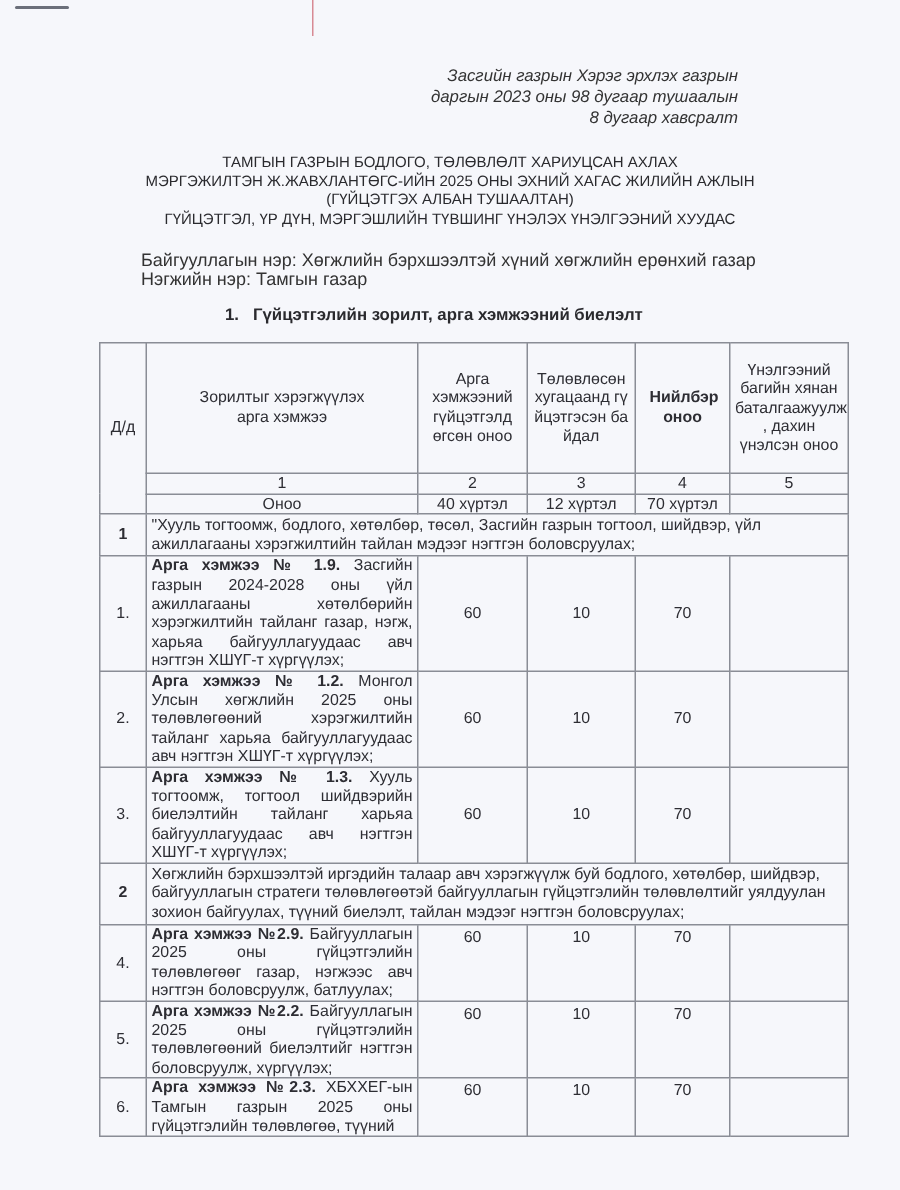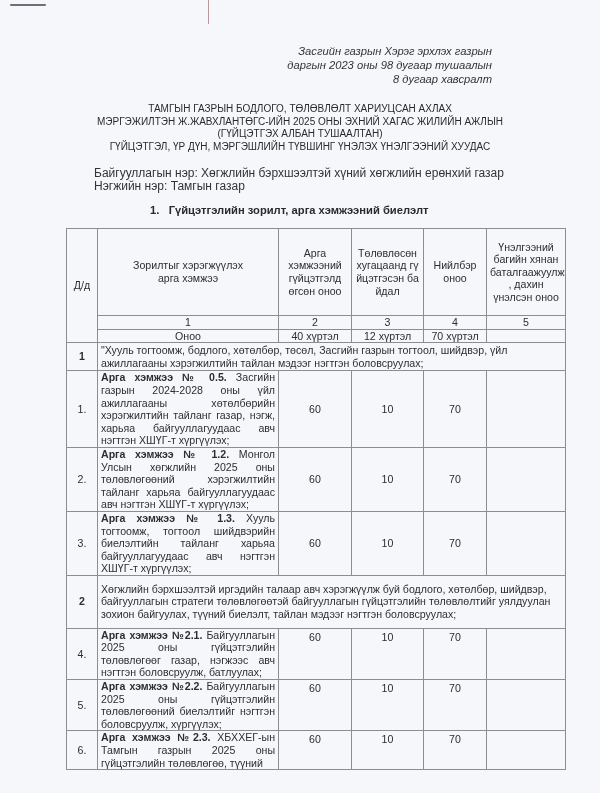--- a/index.html
+++ b/index.html
@@ -81,21 +81,21 @@
       <tr class="hdr hdr-big">
         <td rowspan="3">Д/д</td>
         <td>
             <div style="padding:0 30px;">Зорилтыг хэрэгжүүлэх арга хэмжээ</div>
           </td>
         <td>Арга хэмжээний гүйцэтгэлд өгсөн оноо</td>
         <td>
             <div style="word-break:break-all;">Төлөвлөсөн хугацаанд гүйцэтгэсэн байдал</div>
           </td>
         <td>
-            <div style="padding:0 6px;">Нийлбэр оноо</div>
+            <div style="padding:0 6px;font-weight:bold;">Нийлбэр оноо</div>
           </td>
         <td>Үнэлгээний багийн хянан баталгаажуулж , дахин үнэлсэн оноо</td>
       </tr>
       <tr class="hdr">
         <td>1</td>
         <td>2</td>
         <td>3</td>
         <td>4</td>
         <td>5</td>
       </tr>
@@ -105,21 +105,21 @@
         <td>12 хүртэл</td>
         <td>70 хүртэл</td>
         <td></td>
       </tr>
     <tr class="goal">
           <td class="num" style="font-weight:bold">1</td>
           <td class="text" colspan="5" style="padding:1px 3px">"Хууль тогтоомж, бодлого, хөтөлбөр, төсөл, Засгийн газрын тогтоол, шийдвэр, үйл ажиллагааны хэрэгжилтийн тайлан мэдээг нэгтгэн боловсруулах;</td>
         </tr>
         <tr>
           <td class="num">1.</td>
-          <td class="just"><b>Арга хэмжээ № 0.5.</b> <span>Засгийн газрын 2024-2028 оны үйл ажиллагааны хөтөлбөрийн хэрэгжилтийн тайланг газар, нэгж, харьяа байгууллагуудаас авч нэгтгэн ХШҮГ-т хүргүүлэх;</span></td>
+          <td class="just"><b>Арга хэмжээ № 1.9.</b> <span>Засгийн газрын 2024-2028 оны үйл ажиллагааны хөтөлбөрийн хэрэгжилтийн тайланг газар, нэгж, харьяа байгууллагуудаас авч нэгтгэн ХШҮГ-т хүргүүлэх;</span></td>
           <td class="num">60</td>
           <td class="num">10</td>
           <td class="num">70</td>
           <td class="num"></td>
         </tr>
         <tr>
           <td class="num">2.</td>
           <td class="just"><b>Арга хэмжээ № 1.2.</b> <span>Монгол Улсын хөгжлийн 2025 оны төлөвлөгөөний хэрэгжилтийн тайланг харьяа байгууллагуудаас авч нэгтгэн ХШҮГ-т хүргүүлэх;</span></td>
           <td class="num">60</td>
           <td class="num">10</td>
@@ -129,25 +129,25 @@
         <tr>
           <td class="num">3.</td>
           <td class="just"><b>Арга хэмжээ № 1.3.</b> <span>Хууль тогтоомж, тогтоол шийдвэрийн биелэлтийн тайланг харьяа байгууллагуудаас авч нэгтгэн ХШҮГ-т хүргүүлэх;</span></td>
           <td class="num">60</td>
           <td class="num">10</td>
           <td class="num">70</td>
           <td class="num"></td>
         </tr>
         <tr class="goal">
           <td class="num" style="font-weight:bold">2</td>
-          <td class="text" colspan="5" style="padding:7px 3px">Хөгжлийн бэрхшээлтэй иргэдийн талаар авч хэрэгжүүлж буй бодлого, хөтөлбөр, шийдвэр, байгууллагын стратеги төлөвлөгөөтэй байгууллагын гүйцэтгэлийн төлөвлөлтийг уялдуулан зохион байгуулах, түүний биелэлт, тайлан мэдээг нэгтгэн боловсруулах;</td>
+          <td class="text" colspan="5" style="padding:1px 3px">Хөгжлийн бэрхшээлтэй иргэдийн талаар авч хэрэгжүүлж буй бодлого, хөтөлбөр, шийдвэр, байгууллагын стратеги төлөвлөгөөтэй байгууллагын гүйцэтгэлийн төлөвлөлтийг уялдуулан зохион байгуулах, түүний биелэлт, тайлан мэдээг нэгтгэн боловсруулах;</td>
         </tr>
         <tr>
           <td class="num">4.</td>
-          <td class="just"><b>Арга хэмжээ №2.1.</b> <span>Байгууллагын 2025 оны гүйцэтгэлийн төлөвлөгөөг газар, нэгжээс авч нэгтгэн боловсруулж, батлуулах;</span></td>
+          <td class="just"><b>Арга хэмжээ №2.9.</b> <span>Байгууллагын 2025 оны гүйцэтгэлийн төлөвлөгөөг газар, нэгжээс авч нэгтгэн боловсруулж, батлуулах;</span></td>
           <td class="num top">60</td>
           <td class="num top">10</td>
           <td class="num top">70</td>
           <td class="num top"></td>
         </tr>
         <tr>
           <td class="num">5.</td>
           <td class="just"><b>Арга хэмжээ №2.2.</b> <span>Байгууллагын 2025 оны гүйцэтгэлийн төлөвлөгөөний биелэлтийг нэгтгэн боловсруулж, хүргүүлэх;</span></td>
           <td class="num top">60</td>
           <td class="num top">10</td>

